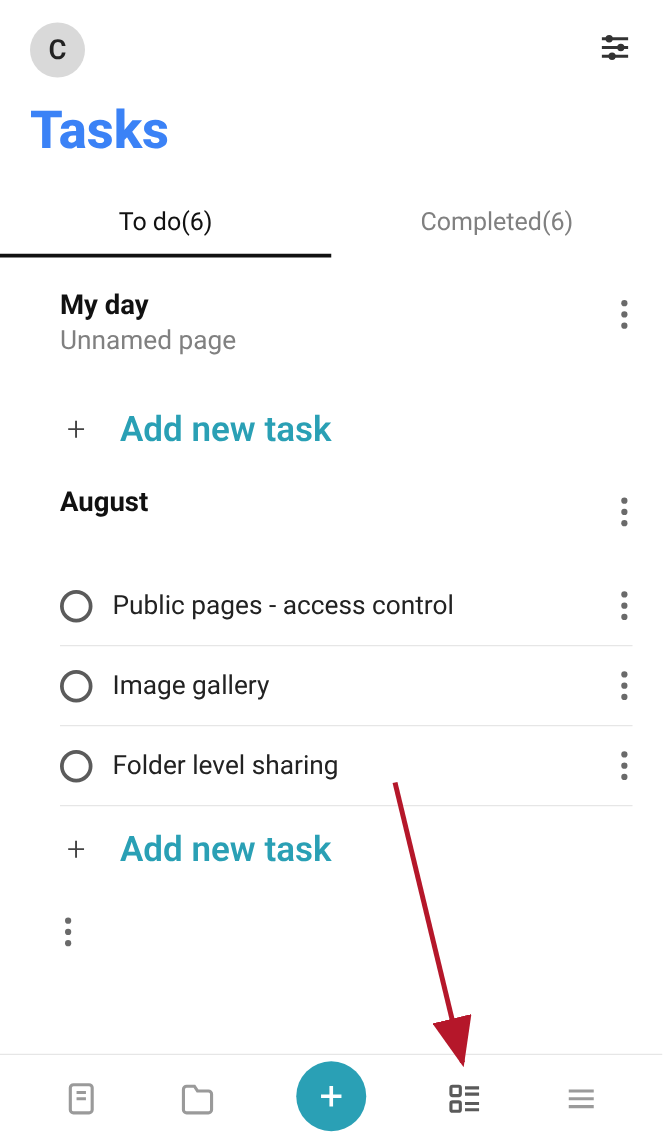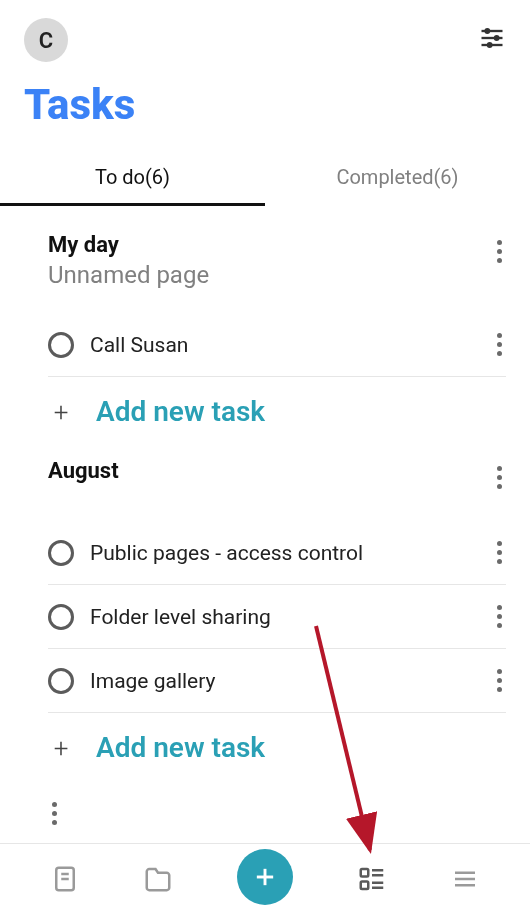--- a/index.html
+++ b/index.html
@@ -74,21 +74,21 @@
       align-items: flex-start;
       justify-content: space-between;
     }
     .group-title {
       font-size: 22px;
       font-weight: 700;
       color: #111;
       margin-bottom: 4px;
     }
     .group-subtitle {
-      font-size: 24px;
+      font-size: 21px;
       color: #808080;
     }
     .more-icon {
       padding: 8px 4px;
       display: flex;
       flex-direction: column;
       gap: 4px;
       align-items: center;
       cursor: pointer;
     }
@@ -225,29 +225,20 @@
         <div class="group-title">My day</div>
         <div class="group-subtitle">Unnamed page</div>
       </div>
       <div class="more-icon">
         <span></span>
           <span></span>
           <span></span>
       </div>
     </div>
     <div class="tasks">
-      <div class="task-row">
-        <div class="task-checkbox"></div>
-        <div class="task-label">Call Susan</div>
-        <div class="more-icon">
-            <span></span>
-            <span></span>
-            <span></span>
-          </div>
-      </div>
       <div class="add-task-row">
         <div class="plus-small">+</div>
         <div class="add-task-label">Add new task</div>
       </div>
     </div>
   </div>
 
   <div class="group">
     <div class="group-header">
       <div>
@@ -264,30 +255,30 @@
         <div class="task-checkbox"></div>
         <div class="task-label">Public pages - access control</div>
         <div class="more-icon">
             <span></span>
             <span></span>
             <span></span>
           </div>
       </div>
       <div class="task-row">
         <div class="task-checkbox"></div>
-        <div class="task-label">Folder level sharing</div>
+        <div class="task-label">Image gallery</div>
         <div class="more-icon">
             <span></span>
             <span></span>
             <span></span>
           </div>
       </div>
       <div class="task-row">
         <div class="task-checkbox"></div>
-        <div class="task-label">Image gallery</div>
+        <div class="task-label">Folder level sharing</div>
         <div class="more-icon">
             <span></span>
             <span></span>
             <span></span>
           </div>
       </div>
       <div class="add-task-row">
         <div class="plus-small">+</div>
         <div class="add-task-label">Add new task</div>
       </div>

